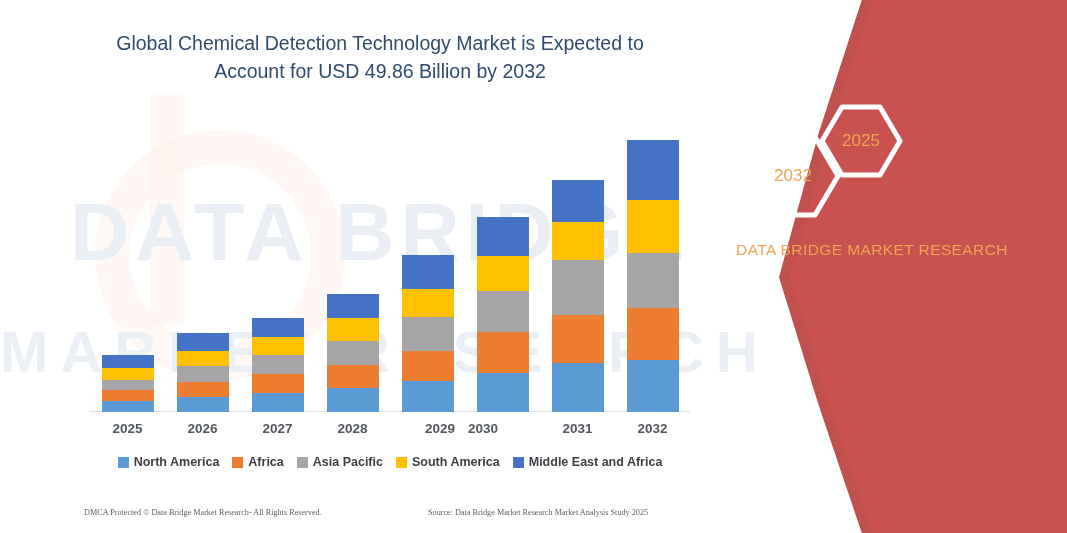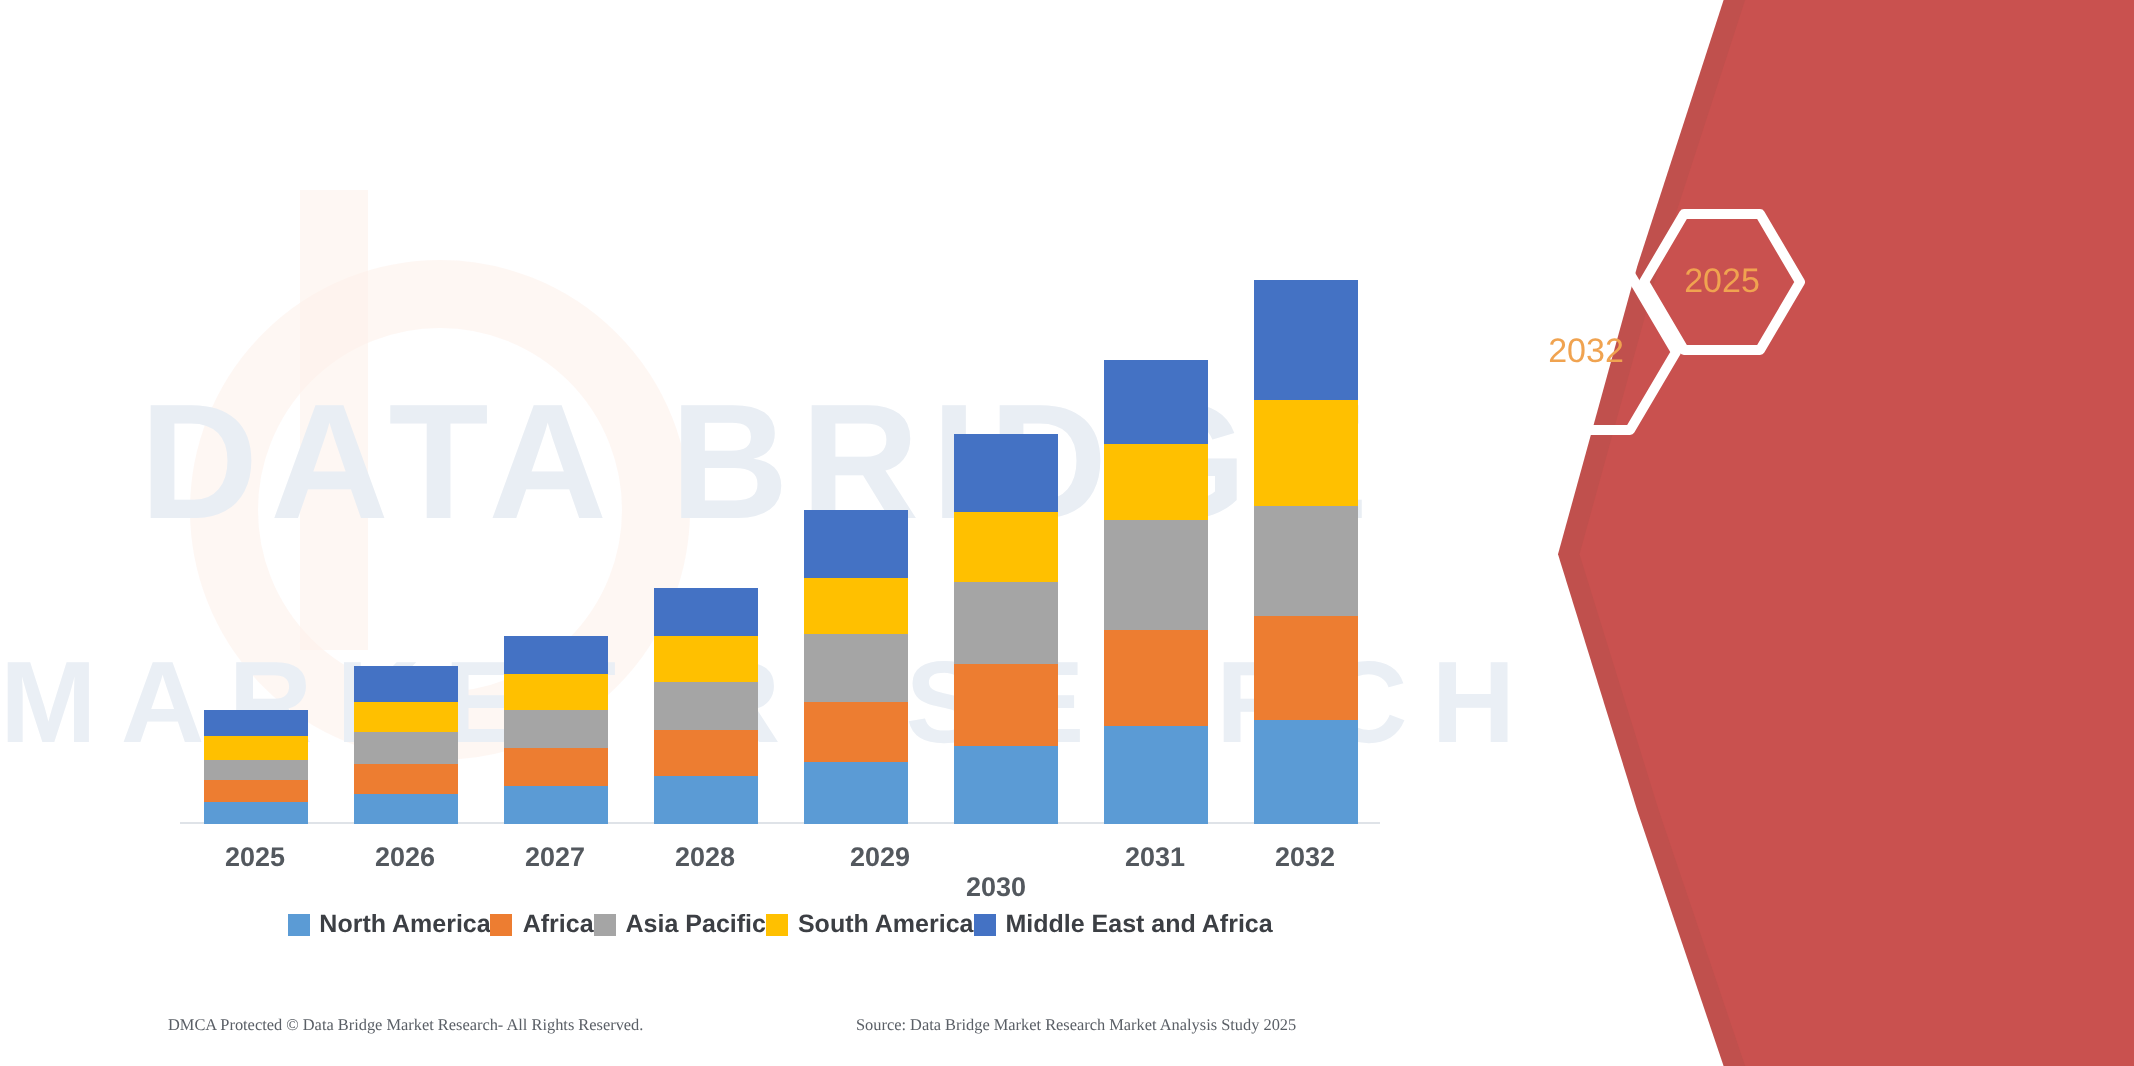--- a/index.html
+++ b/index.html
@@ -57,21 +57,21 @@
     position:absolute; left:90px; top:421px; width:600px; height:22px;
   }
   .xlab{
     position:absolute; width:60px; text-align:center;
     font-size:13.5px; font-weight:700; color:#53585e;
   }
 
   
   #legend{
     position:absolute; left:90px; top:455px; width:600px;
-    display:flex; justify-content:center; align-items:center; 
+    display:flex; justify-content:center; align-items:center; gap:13px;
   }
   .leg-item{ display:flex; align-items:center; gap:5px; }
   .leg-box{ width:11px; height:11px; display:block; }
   .leg-lab{ font-size:12.5px; font-weight:700; color:#3c3f44; white-space:nowrap; }
 
   
   #footer{
     position:absolute; left:0; top:508px; width:760px; height:22px;
   }
   #dmca{
@@ -125,20 +125,21 @@
 </head>
 <body>
 
 <div id="left-panel">
 
   <div class="wm-b"></div>
   <div class="wm-b2"></div>
   <div class="wm-text l1">DATA BRIDGE</div>
   <div class="wm-text l2">MARKET RESEARCH</div>
 
+  <div id="chart-title">Global Chemical Detection Technology Market is Expected to Account for USD 49.86 Billion by 2032</div>
 
   <div id="plot">
     <div id="baseline"></div>
 
   <div class="bar-group" style="left: 11.5px;">
         <div class="seg" style="background: rgb(68, 114, 196); height: 12.9429px;"></div>
         <div class="seg" style="background: rgb(255, 192, 0); height: 11.8643px;"></div>
         <div class="seg" style="background: rgb(165, 165, 165); height: 10.7857px;"></div>
         <div class="seg" style="background: rgb(237, 125, 49); height: 10.7857px;"></div>
         <div class="seg" style="background: rgb(91, 155, 213); height: 10.7857px;"></div>
@@ -193,21 +194,21 @@
         <div class="seg" style="background: rgb(91, 155, 213); height: 51.7714px;"></div>
       </div>
     </div>
 
   <div id="x-labels">
       <div class="xlab" style="left: 7.5px;">2025</div>
       <div class="xlab" style="left: 82.5px;">2026</div>
       <div class="xlab" style="left: 157.5px;">2027</div>
       <div class="xlab" style="left: 232.5px;">2028</div>
       <div class="xlab" style="left: 320px;">2029</div>
-      <div class="xlab" style="left: 378px; margin-top: 15px;">2030</div>
+      <div class="xlab" style="left: 363px;">2030</div>
       <div class="xlab" style="left: 457.5px;">2031</div>
       <div class="xlab" style="left: 532.5px;">2032</div>
     </div>
 
   <div id="legend">
       <div class="leg-item">
         <span class="leg-box" style="background: rgb(91, 155, 213);"></span>
         <span class="leg-lab">North America</span>
       </div>
       <div class="leg-item">
@@ -247,14 +248,15 @@
       <span>2032</span>
     </div>
     <div class="hex" id="hex-2025">
       <svg width="84" height="74" viewBox="0 0 84 74">
         <polygon points="23,3 61,3 81,37 61,71 23,71 3,37" fill="none" stroke="#ffffff" stroke-width="5" stroke-linejoin="round"></polygon>
       </svg>
       <span>2025</span>
     </div>
   </div>
 
+  <div id="dbmr-name">DATA BRIDGE MARKET RESEARCH</div>
 
 </div>
 
 </body></html>

